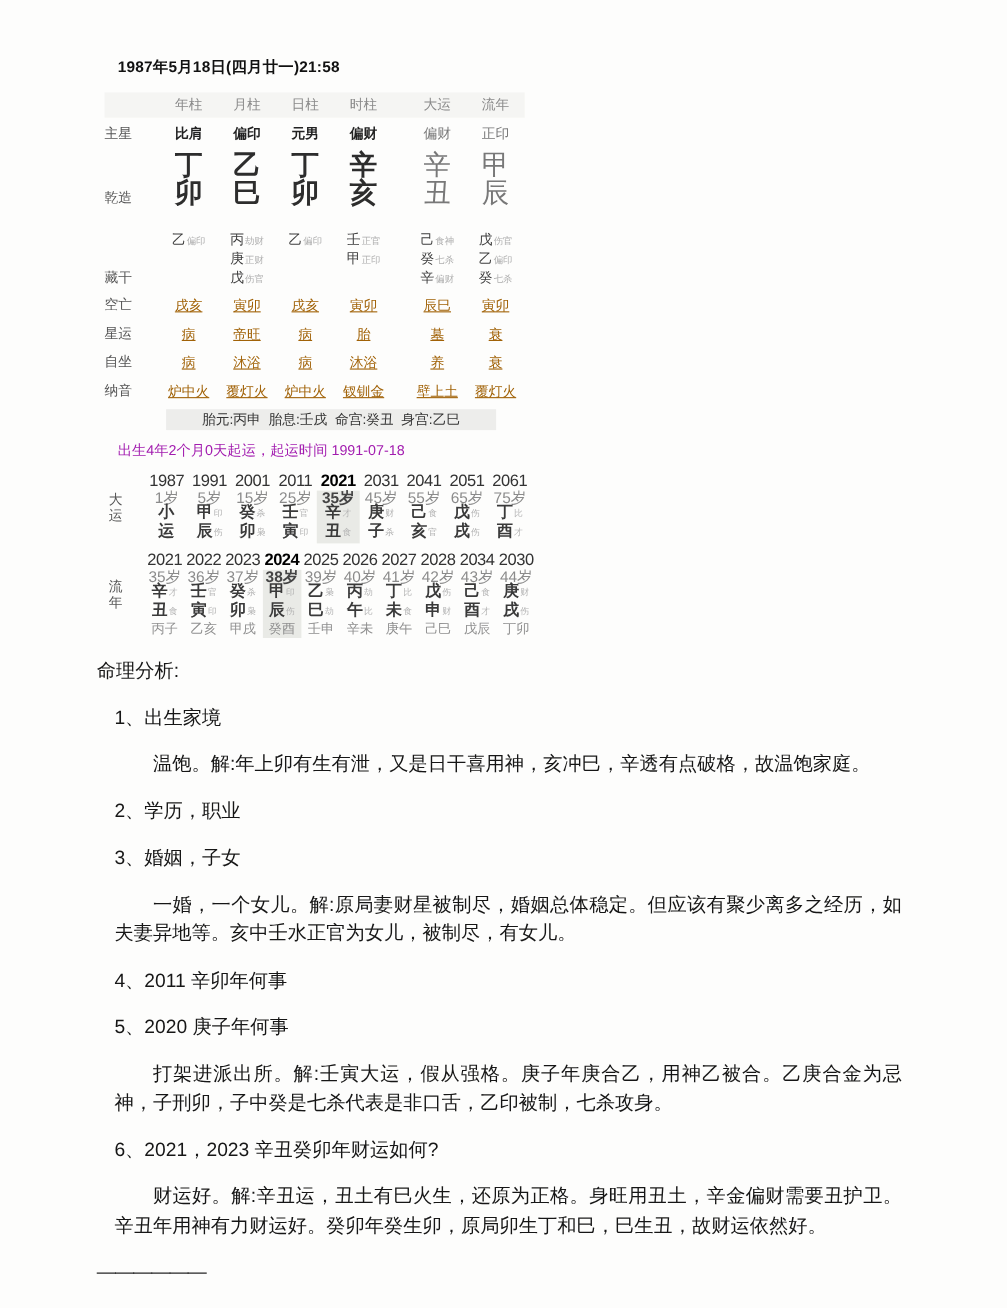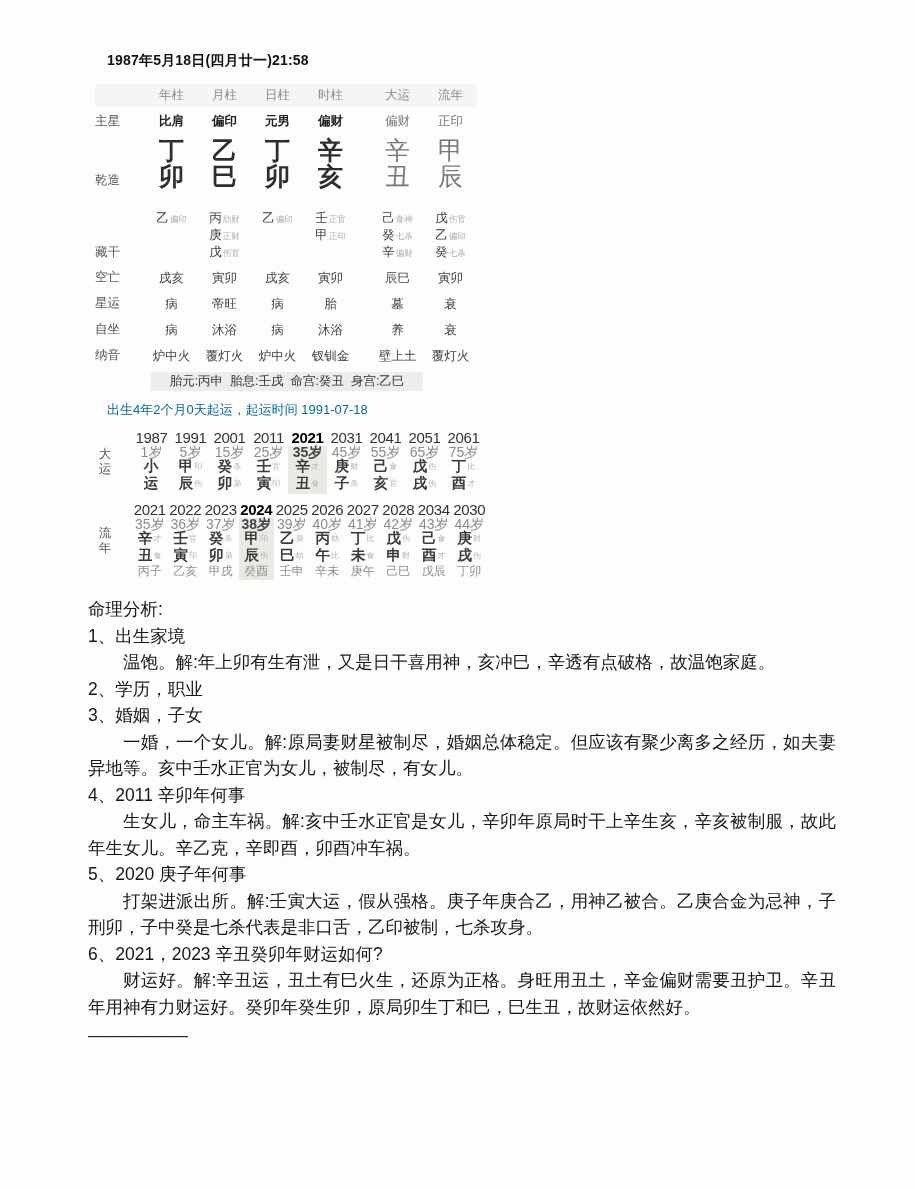--- a/index.html
+++ b/index.html
@@ -24,26 +24,26 @@
   .hcell{font-size:12.5px;color:#8a8a8a;}
   .star{font-size:12.5px;color:#777;}
   .star.em{font-weight:700;color:#222;}
   .pillar .stemchar,.pillar .branchchar{font-size:25px;line-height:26px;font-weight:700;color:#2d2d2d;}
   .pillar:not(.em) .stemchar,.pillar:not(.em) .branchchar{font-weight:400;color:#787878;}
   .crow.pillars-row{margin-bottom:21px;}
   .cg{min-height:50px;}
   .cgl{display:flex;justify-content:center;align-items:baseline;line-height:16px;}
   .cgs{font-size:12.5px;color:#3d3d3d;}
   .cgg{font-size:8.5px;color:#aeaeae;margin-left:1px;}
-  .simple .cells > div{font-size:12.5px;color:#404040;line-height:15px;}
+  .simple .cells > div{font-size:12.5px;color:#a16207;line-height:15px;text-decoration:underline;}
   .crow.simple{margin-bottom:8px;}
-  .band{margin:2px 0 0 56px;width:272px;background:#ededeb;color:#333;
+  .band{margin:2px 0 0 56px;width:300px;background:#ededeb;color:#333;
         font-size:12.5px;line-height:19px;height:19px;text-align:center;white-space:pre;}
 
-  .qiyun{font-size:13px;color:#0369a1;margin:10px 0 10px 12px;}
+  .qiyun{font-size:13px;color:#a21caf;margin:10px 0 10px 12px;}
 
   
   .cycle{display:flex;align-items:center;margin-left:2px;}
   .vlabel{width:16px;flex:0 0 16px;display:flex;flex-direction:column;align-items:center;
           font-size:12.5px;color:#555;line-height:15px;margin-right:3px;}
   .cols{display:flex;margin-left:16px;}
   .col{text-align:center;}
   .dayun .col{width:39px;flex:0 0 39px;}
   .liunian .col{width:35.5px;flex:0 0 35.5px;}
   .year{font-size:15px;color:#333;letter-spacing:-.4px;line-height:17px;}
@@ -54,21 +54,21 @@
   .col.current .age{font-weight:700;color:#444;}
   .gz{display:flex;justify-content:center;align-items:center;line-height:17px;}
   .gzchar{font-size:14.5px;font-weight:600;color:#3a3a3a;}
   .god{font-size:8px;color:#b3b3b3;margin-left:1px;}
   .xiaoyun{font-size:12px;color:#8f8f8f;line-height:13px;margin-top:1px;}
   .dayun{margin-bottom:7px;}
 
   
   .analysis{width:748px;margin:16px 0 0 -7px;}
   .aheading{font-size:17.5px;color:#161616;line-height:26.5px;}
-  .ablock{margin:0;font-size:17.5px;color:#161616;line-height:26.5px;}
+  .ablock{margin:16px;font-size:17.5px;color:#161616;line-height:26.5px;}
   .ablock.indent{text-indent:2em;text-align:justify;}
   .afooter{font-size:17.5px;color:#2a2a2a;line-height:26.5px;letter-spacing:-1px;margin-top:2px;}
 </style>
 </head>
 <body>
 
 <div class="page">
   <div class="content">
 
     <div class="title">1987年5月18日(四月廿一)21:58</div>
@@ -580,21 +580,20 @@
     <div class="analysis">
       <div class="aheading">命理分析:</div>
       <div>
 
       <p class="ablock">1、出生家境</p>
           <p class="ablock indent">温饱。解:年上卯有生有泄，又是日干喜用神，亥冲巳，辛透有点破格，故温饱家庭。</p>
           <p class="ablock">2、学历，职业</p>
           <p class="ablock">3、婚姻，子女</p>
           <p class="ablock indent">一婚，一个女儿。解:原局妻财星被制尽，婚姻总体稳定。但应该有聚少离多之经历，如夫妻异地等。亥中壬水正官为女儿，被制尽，有女儿。</p>
           <p class="ablock">4、2011 辛卯年何事</p>
-          <p class="ablock indent">生女儿，命主车祸。解:亥中壬水正官是女儿，辛卯年原局时干上辛生亥，辛亥被制服，故此年生女儿。辛乙克，辛即酉，卯酉冲车祸。</p>
           <p class="ablock">5、2020 庚子年何事</p>
           <p class="ablock indent">打架进派出所。解:壬寅大运，假从强格。庚子年庚合乙，用神乙被合。乙庚合金为忌神，子刑卯，子中癸是七杀代表是非口舌，乙印被制，七杀攻身。</p>
           <p class="ablock">6、2021，2023 辛丑癸卯年财运如何?</p>
           <p class="ablock indent">财运好。解:辛丑运，丑土有巳火生，还原为正格。身旺用丑土，辛金偏财需要丑护卫。辛丑年用神有力财运好。癸卯年癸生卯，原局卯生丁和巳，巳生丑，故财运依然好。</p>
         </div>
       <div class="afooter">——————</div>
     </div>
 
   </div>
 </div>

